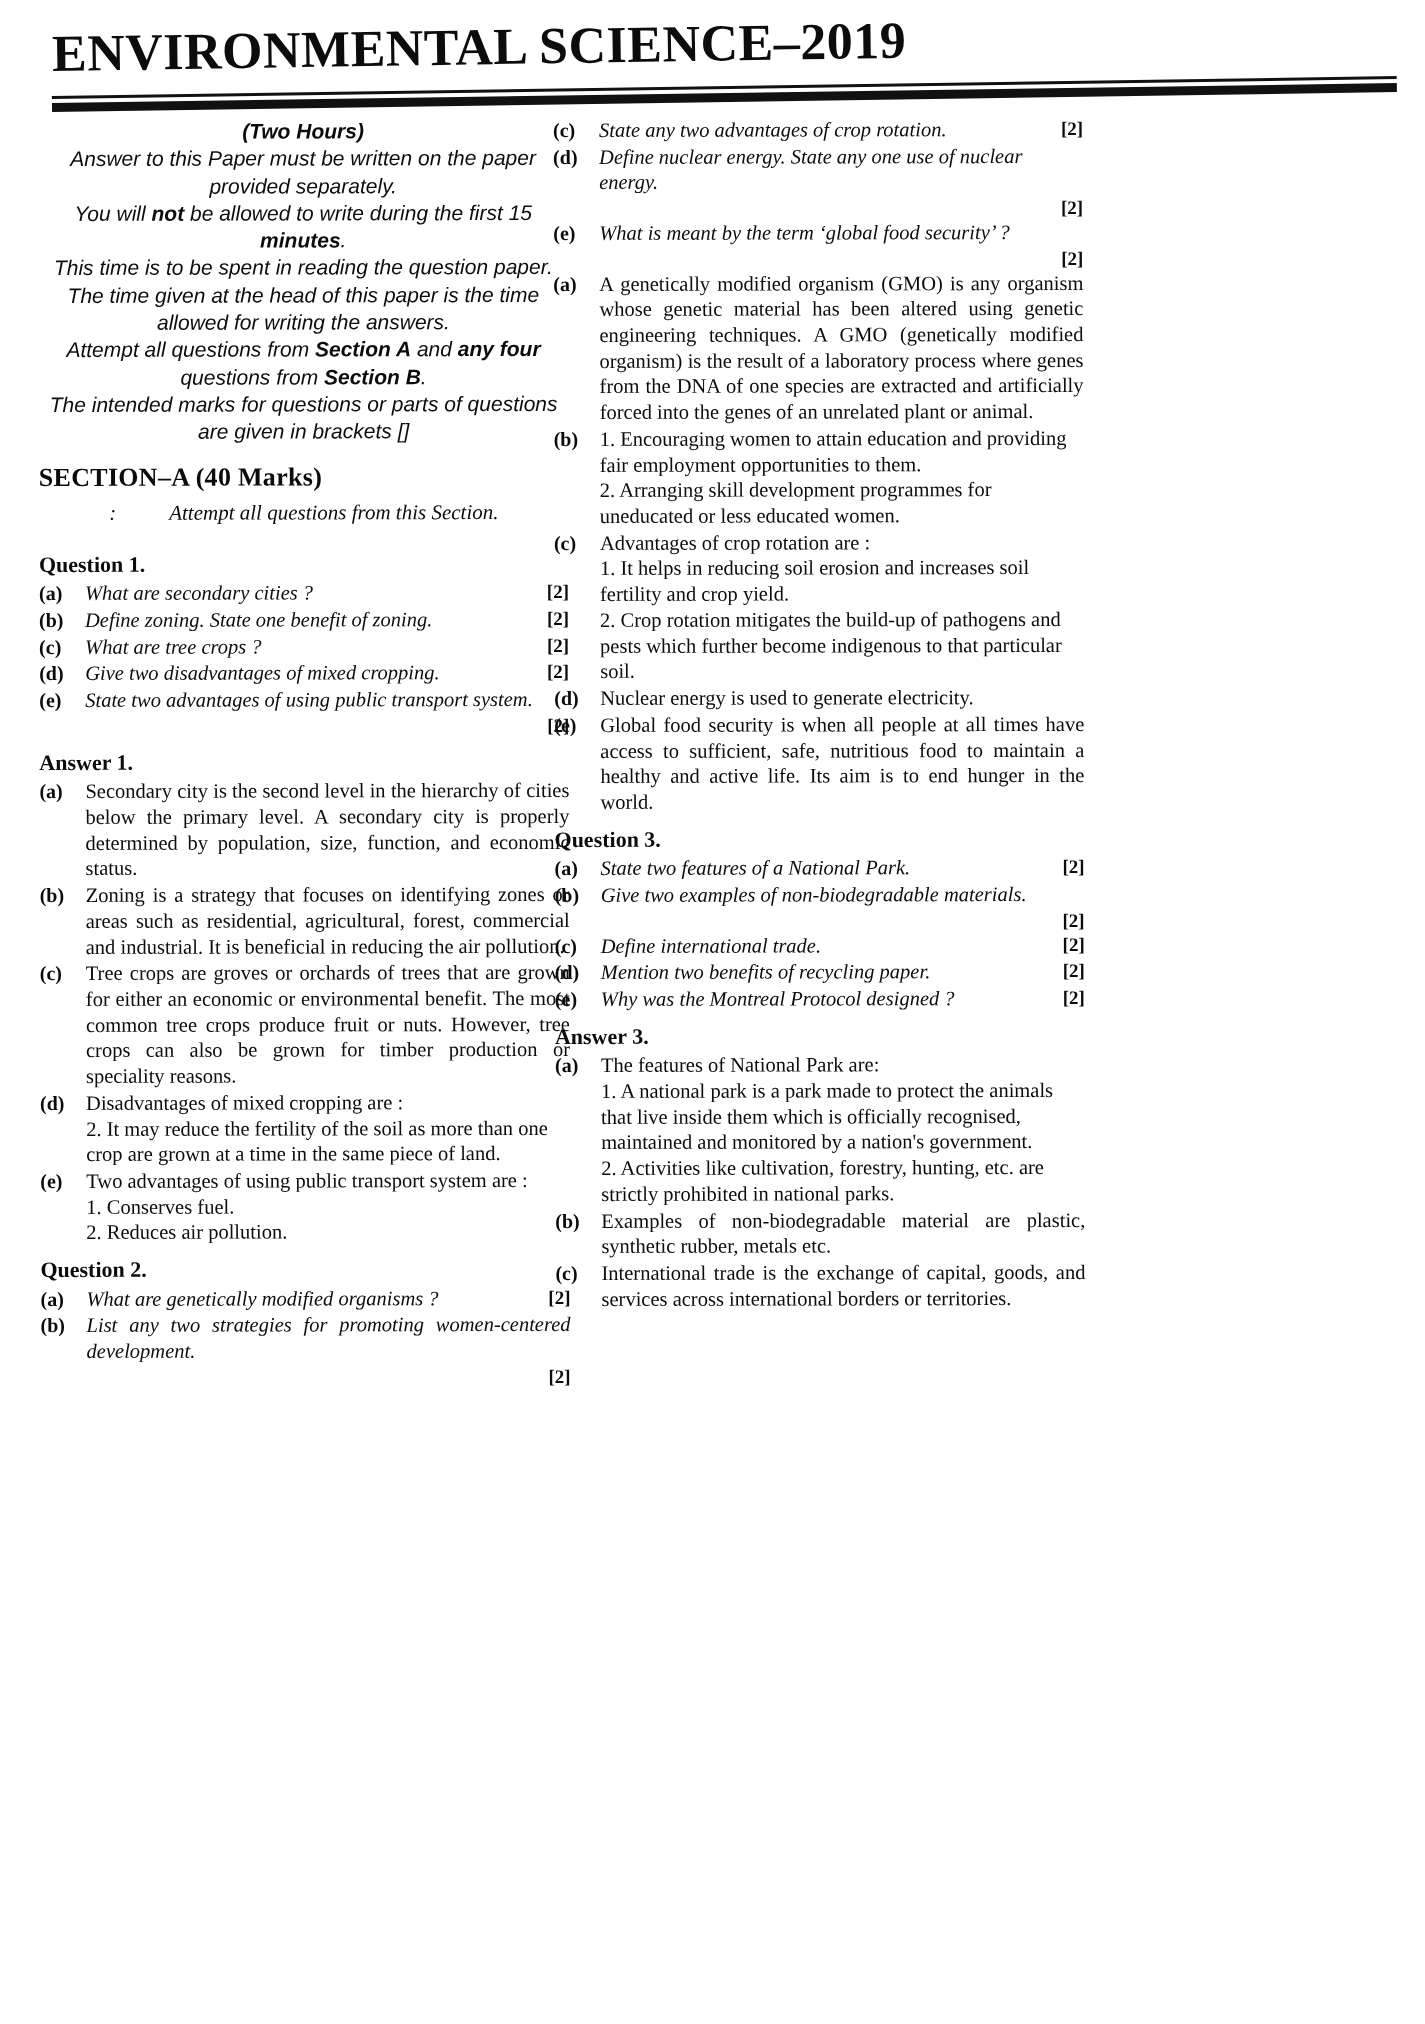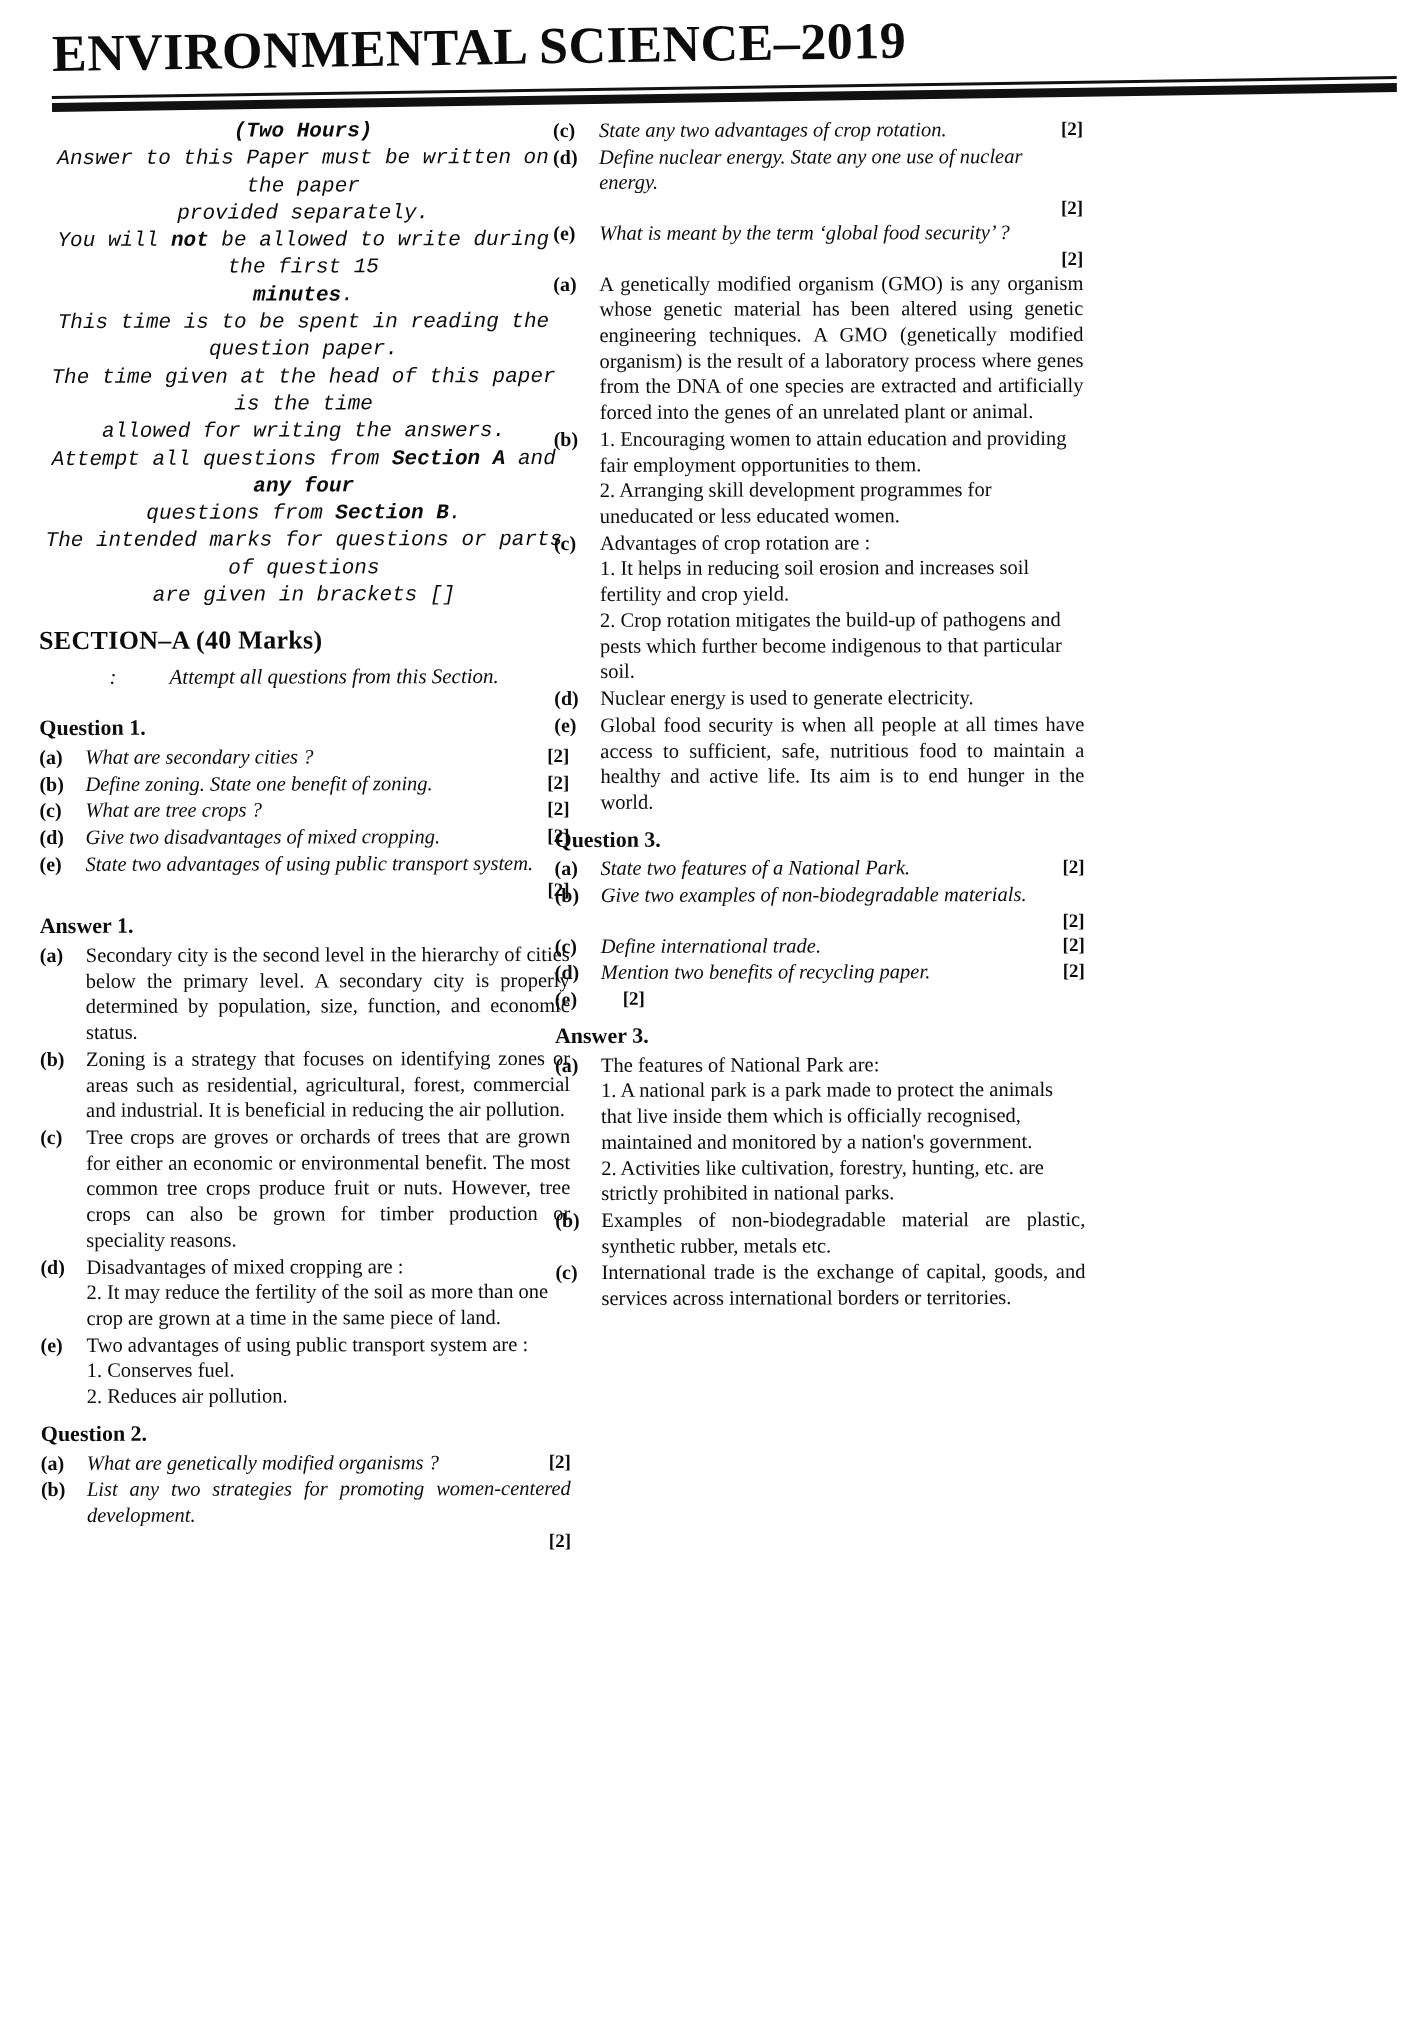--- a/index.html
+++ b/index.html
@@ -25,21 +25,21 @@
   .rules .r2{height:9px;}
 
   
   .col{position:absolute;top:118px;width:530px;font-size:20.5px;line-height:1.255;}
   .colL{left:38px;}
   .colR{left:553px;}
 
   
   .center-italic{
     font-style:italic;text-align:center;font-size:21px;line-height:1.30;
-    font-family:Liberation Mono, monospace;
+    font-family:Liberation Sans, sans-serif;
   }
   .center-italic .b{font-weight:bold;}
   .sec-head{
     font-weight:bold;font-size:26px;
     margin:16px 0 6px 0;letter-spacing:.3px;
   }
   .sec-sub{font-style:italic;font-size:21px;text-align:center;margin-bottom:4px;}
   .sec-sub .colon{display:inline-block;width:60px;text-align:left;}
 
   .qhead{font-weight:bold;font-size:22px;margin:10px 0 3px 0;}
@@ -230,20 +230,21 @@
       <span class="txt it">Define international trade.</span>
       <span class="mk">[2]</span>
     </div>
     <div class="row">
       <span class="lbl">(d)</span>
       <span class="txt it">Mention two benefits of recycling paper.</span>
       <span class="mk">[2]</span>
     </div>
     <div class="row">
       <span class="lbl">(e)</span>
+      <span class="txt it">Why was the Montreal Protocol designed ?</span>
       <span class="mk">[2]</span>
     </div>
 
     <div class="qhead">Answer 3.</div>
 
     <div class="row">
       <span class="lbl">(a)</span>
       <span class="txt">
         <span>The features of National Park are:</span>
         <div class="numline just">1. A national park is a park made to protect the animals that live inside them which is officially recognised, maintained and monitored by a nation's government.</div>

